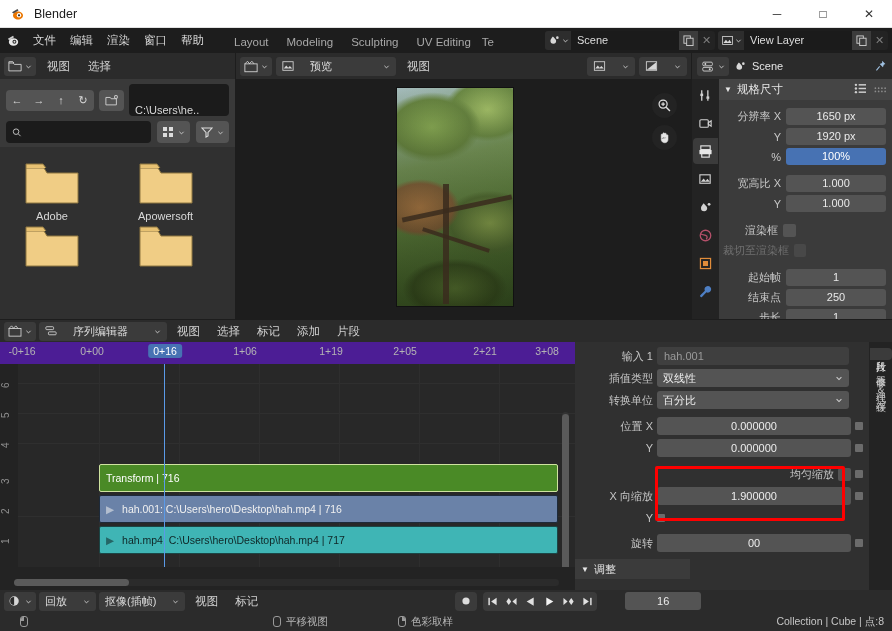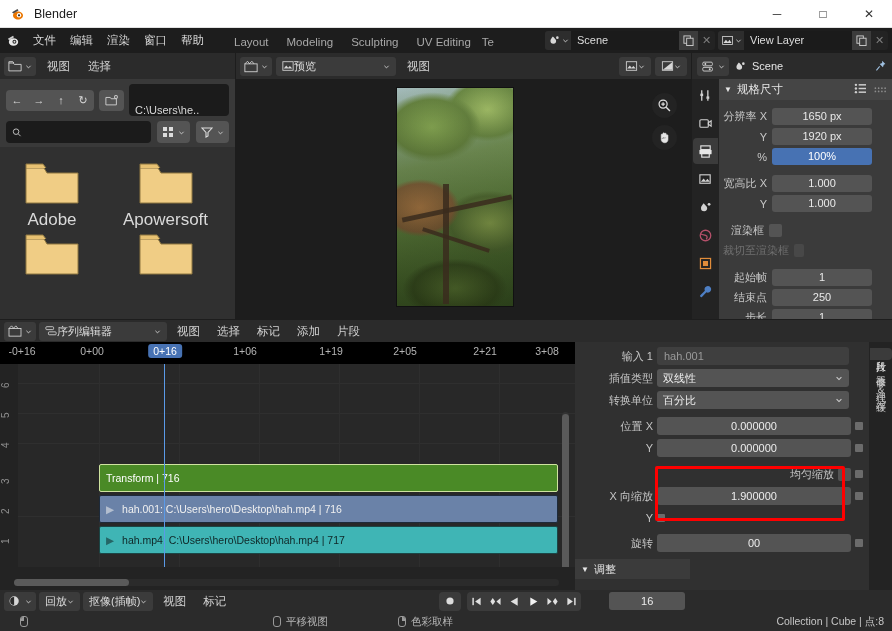--- a/index.html
+++ b/index.html
@@ -40,37 +40,37 @@
   .id-block { display:flex; align-items:center; height:19px; background:#232323; border-radius:3px; overflow:hidden; }
   .id-icbtn { width:26px; height:19px; background:#2d2d2d; display:flex; align-items:center; justify-content:center; gap:1px; }
   .id-name { background:#1b1b1b; height:19px; line-height:19px; padding:0 6px; font-size:11px; color:#ddd; min-width:108px; }
   .id-dup { width:19px; height:19px; background:#3c3c3c; display:flex; align-items:center; justify-content:center; }
   .id-x { width:17px; height:19px; display:flex; align-items:center; justify-content:center; color:#7d7d7d; font-size:11px; }
 
   
   .ed-header { background:#2b2b2b; height:26px; display:flex; align-items:center; padding:0 4px; gap:4px; }
   .hdr-btn { height:19px; background:#3b3b3b; border-radius:3px; display:flex; align-items:center; padding:0 4px; gap:3px; }
   .hdr-menu { padding:0 7px; font-size:11.5px; color:#d2d2d2; line-height:26px; }
-  .hdr-drop { height:19px; background:#3b3b3b; border-radius:3px; display:flex; align-items:center; padding:0 6px; gap:0; font-size:11px; color:#dcdcdc; }
+  .hdr-drop { height:19px; background:#3b3b3b; border-radius:3px; display:flex; align-items:center; padding:0 6px; gap:16px; font-size:11px; color:#dcdcdc; }
 
   
   .filebrowser { position:absolute; left:0; top:53px; width:235px; height:266px; background:#303030; }
   .fb-nav { background:#393939; padding:5px 6px 4px 6px; }
   .fb-row { display:flex; align-items:center; gap:5px; }
   .nav-group { display:flex; background:#545454; border-radius:4px; overflow:hidden; }
   .nav-btn { width:22px; height:21px; display:flex; align-items:center; justify-content:center; color:#d8d8d8; }
   .sq-btn { width:25px; height:21px; background:#545454; border-radius:4px; display:flex; align-items:center; justify-content:center; }
   .path-field { flex:1; height:21px; background:#1b1b1b; border-radius:4px; line-height:21px; padding:16px 6px; font-size:11px; color:#d8d8d8; overflow:hidden; white-space:nowrap; }
   .fb-row2 { display:flex; align-items:center; gap:6px; margin-top:5px; }
   .search-field { flex:1; height:22px; background:#1b1b1b; border-radius:4px; display:flex; align-items:center; padding:0 6px; gap:5px; }
   .search-field input { background:transparent; border:0; outline:0; color:#ddd; font-size:11px; width:100%; font-family:inherit; }
   .mini-drop { height:22px; background:#545454; border-radius:4px; display:flex; align-items:center; padding:0 5px; gap:4px; }
   .fb-body { padding:14px 10px; display:grid; grid-template-columns:repeat(2,1fr); gap:2px 12px; }
   .fb-item { display:flex; flex-direction:column; align-items:center; width:84px; }
-  .fb-label { margin-top:5px; font-size:17px; color:#d9d9d9; text-align:center; }
+  .fb-label { margin-top:5px; font-size:11px; color:#d9d9d9; text-align:center; }
 
   
   .preview { position:absolute; left:236px; top:53px; width:455px; height:266px; background:#1d1d1d; }
   .pv-canvas { position:relative; width:455px; height:240px; background:#1d1d1d; overflow:hidden; }
   .pv-image {
     position:absolute; left:160px; top:8px; width:118px; height:220px;
     background:
       linear-gradient(180deg, rgba(255,255,255,0.05), rgba(0,0,0,0.30)),
       radial-gradient(ellipse 70px 50px at 30% 18%, #7fa14a 0%, #5e7c36 55%, rgba(0,0,0,0) 70%),
       radial-gradient(ellipse 60px 44px at 78% 10%, #9bb85e 0%, #62813a 60%, rgba(0,0,0,0) 72%),
@@ -86,31 +86,31 @@
 
   
   .props { position:absolute; left:692px; top:53px; width:200px; height:266px; background:#303030; }
   .props-hdr { height:26px; background:#2b2b2b; display:flex; align-items:center; padding:0 5px; gap:5px; }
   .props-body { display:flex; height:240px; }
   .props-tabs { width:27px; background:#232323; padding-top:3px; display:flex; flex-direction:column; align-items:center; gap:2px; }
   .ptab { width:25px; height:26px; display:flex; align-items:center; justify-content:center; border-radius:4px 0 0 4px; }
   .ptab.active { background:#3b3b3b; }
   .props-main { flex:1; background:#3b3b3b; padding:0; overflow:hidden; }
   .panel-hdr { height:21px; background:#454545; display:flex; align-items:center; padding:0 5px; gap:5px; font-size:11.5px; color:#e6e6e6; }
-  .prop-row { display:flex; align-items:center; height:19px; margin:1px 20px 0 4px; gap:5px; }
+  .prop-row { display:flex; align-items:center; height:19px; margin:1px 6px 0 4px; gap:5px; }
   .prop-lbl { flex:1; text-align:right; font-size:11px; color:#c8c8c8; white-space:nowrap; }
   .prop-val { width:100px; height:17px; border-radius:3px; background:#545454; text-align:center; line-height:17px; font-size:11px; color:#e9e9e9; }
   .prop-val.blue { background:#4772b3; color:#fff; }
   .prop-chk { width:13px; height:13px; background:#545454; border-radius:2px; }
   .dim { color:#6f6f6f !important; }
 
   
   .seq { position:absolute; left:0; top:320px; width:892px; height:270px; background:#232323; }
   .seq-hdr { height:22px; background:#2b2b2b; display:flex; align-items:center; padding:0 4px; gap:3px; }
-  .seq-ruler { position:absolute; left:0; top:22px; width:575px; height:22px; background:#000000; }
+  .seq-ruler { position:absolute; left:0; top:22px; width:575px; height:22px; background:#4c1d95; }
   .tick { position:absolute; top:3px; font-size:10.5px; color:#b4b4b4; transform:translateX(-50%); }
   .tick-cur { background:#4772b3; color:#fff; border-radius:3px; padding:1px 5px; top:2px; }
   .seq-canvas { position:absolute; left:0; top:44px; width:575px; height:203px; background:#282828; overflow:hidden; }
   .chan-col { position:absolute; left:0; top:0; width:18px; height:203px; background:#232323; }
   .chan-num { position:absolute; left:0; width:18px; text-align:center; font-size:10px; color:#8e8e8e;
               writing-mode:vertical-rl; transform:rotate(180deg); }
   .grid-line { position:absolute; left:18px; right:0; height:1px; background:#2f2f2f; }
   .vgrid { position:absolute; top:0; bottom:0; width:1px; background:#2e2e2e; }
   .strip { position:absolute; border-radius:2px; display:flex; align-items:center; padding-left:6px; font-size:10.5px; overflow:hidden; white-space:nowrap; }
   .strip.green { background:#4a8a26; border:1px solid #cfe3a0; color:#ffffff; }

